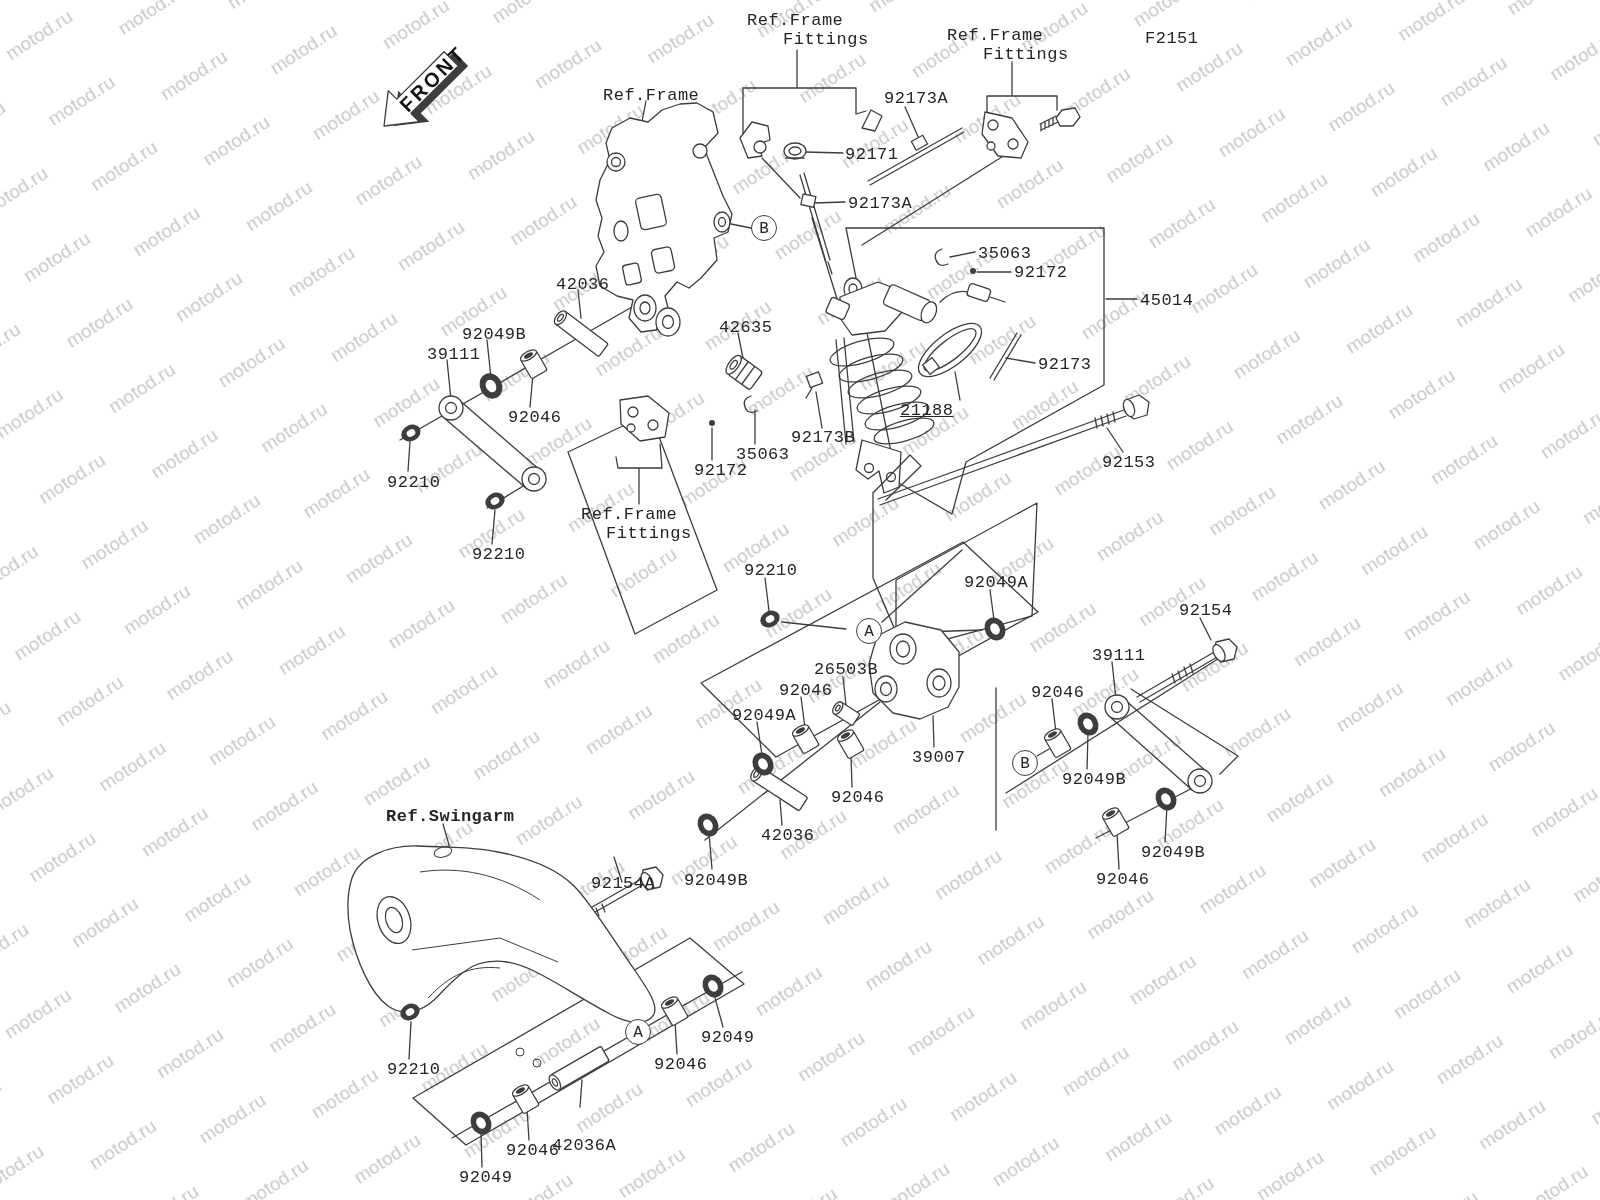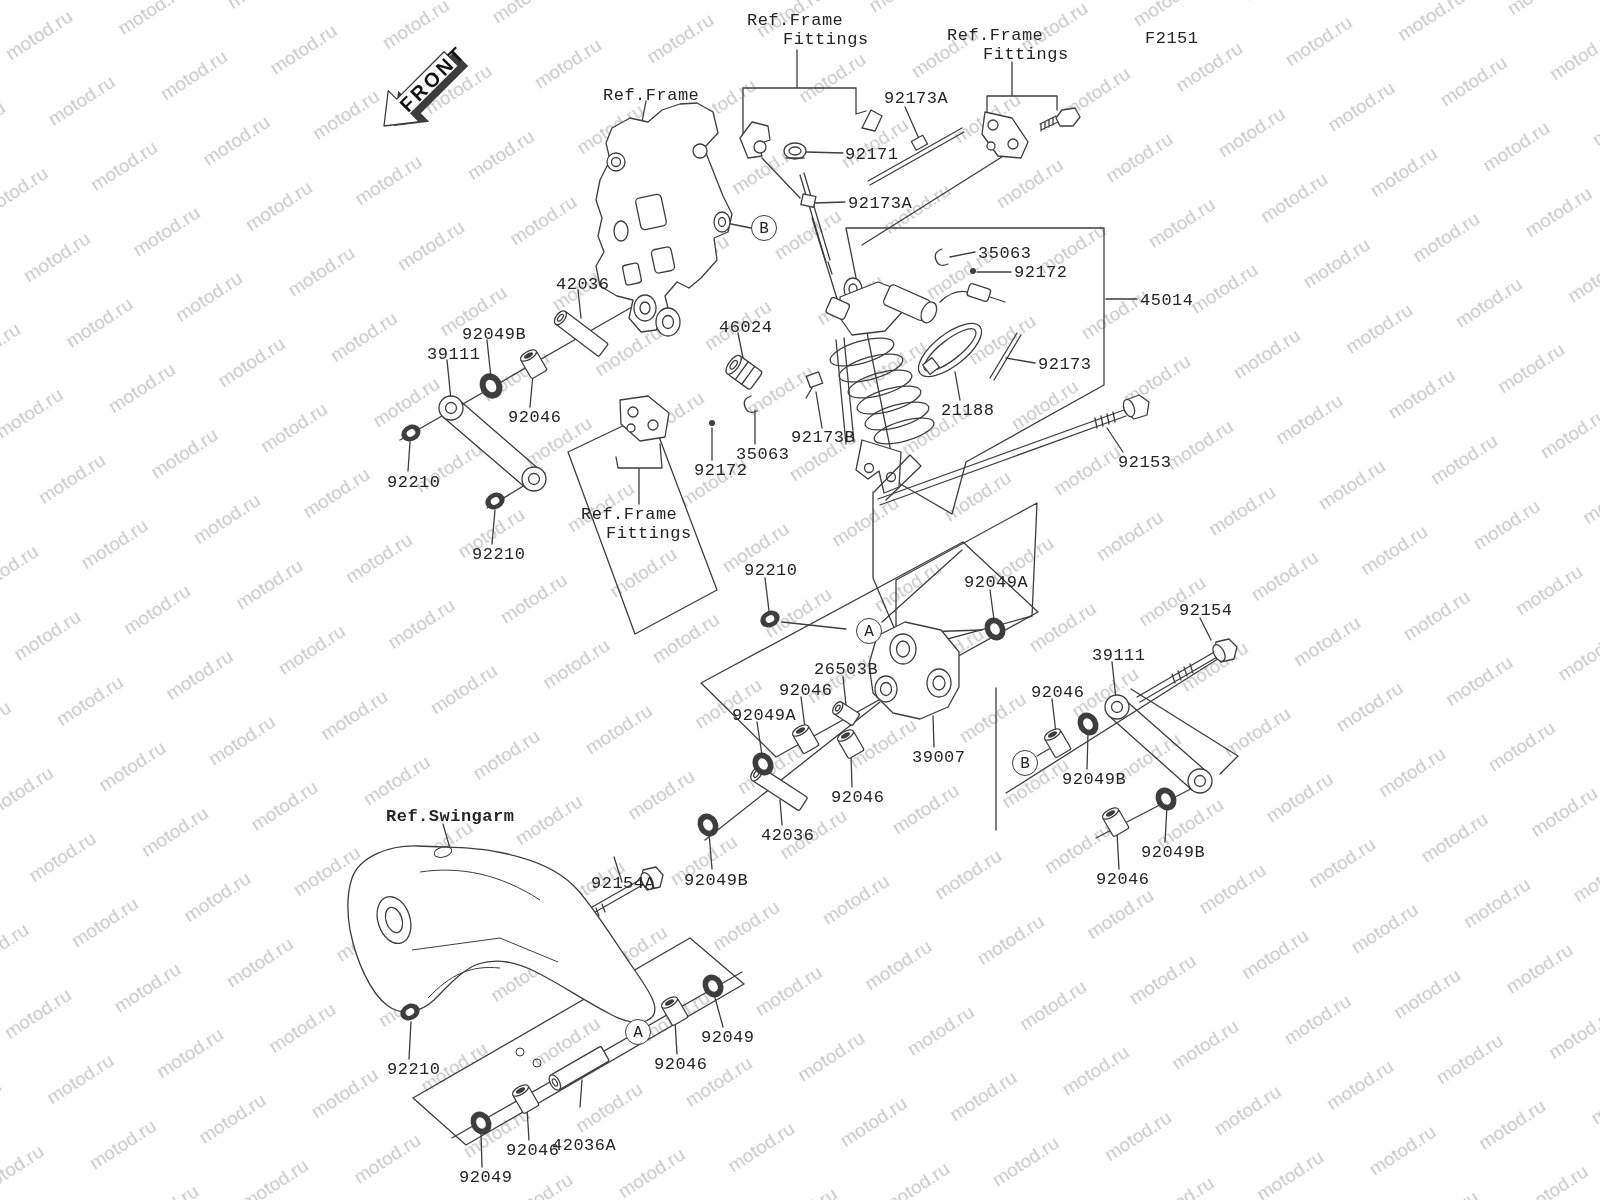--- a/index.html
+++ b/index.html
@@ -395,28 +395,28 @@
       <div class="lbl" style="left: 884px; top: 90px;">92173A</div>
       <div class="lbl" style="left: 603px; top: 87px;">Ref.Frame</div>
       <div class="lbl" style="left: 845px; top: 146px;">92171</div>
       <div class="lbl" style="left: 848px; top: 195px;">92173A</div>
       <div class="lbl" style="left: 978px; top: 245px;">35063</div>
       <div class="lbl" style="left: 1014px; top: 264px;">92172</div>
       <div class="lbl" style="left: 1140px; top: 292px; text-align: right;">45014</div>
       <div class="lbl" style="left: 556px; top: 276px;">42036</div>
       <div class="lbl" style="left: 462px; top: 326px;">92049B</div>
       <div class="lbl" style="left: 427px; top: 346px;">39111</div>
-      <div class="lbl" style="left: 719px; top: 319px;">46024</div>
+      <div class="lbl" style="left: 719px; top: 319px;">42635</div>
       <div class="lbl" style="left: 508px; top: 409px;">92046</div>
       <div class="lbl" style="left: 1038px; top: 356px;">92173</div>
-      <div class="lbl" style="left: 941px; top: 402px;">21188</div>
+      <div class="lbl" style="left: 900px; top: 402px; text-decoration: underline;">21188</div>
       <div class="lbl" style="left: 791px; top: 429px;">92173B</div>
       <div class="lbl" style="left: 736px; top: 446px;">35063</div>
       <div class="lbl" style="left: 694px; top: 462px;">92172</div>
-      <div class="lbl" style="left: 1102px; top: 454px; margin-left: 16px;">92153</div>
+      <div class="lbl" style="left: 1102px; top: 454px;">92153</div>
       <div class="lbl" style="left: 387px; top: 474px;">92210</div>
       <div class="lbl" style="left: 472px; top: 546px;">92210</div>
       <div class="lbl" style="left: 581px; top: 506px;">Ref.Frame</div>
       <div class="lbl" style="left: 606px; top: 525px;">Fittings</div>
       <div class="lbl" style="left: 744px; top: 562px;">92210</div>
       <div class="lbl" style="left: 964px; top: 574px;">92049A</div>
       <div class="lbl" style="left: 1179px; top: 602px;">92154</div>
       <div class="lbl" style="left: 1092px; top: 647px;">39111</div>
       <div class="lbl" style="left: 814px; top: 661px;">26503B</div>
       <div class="lbl" style="left: 779px; top: 682px;">92046</div>

